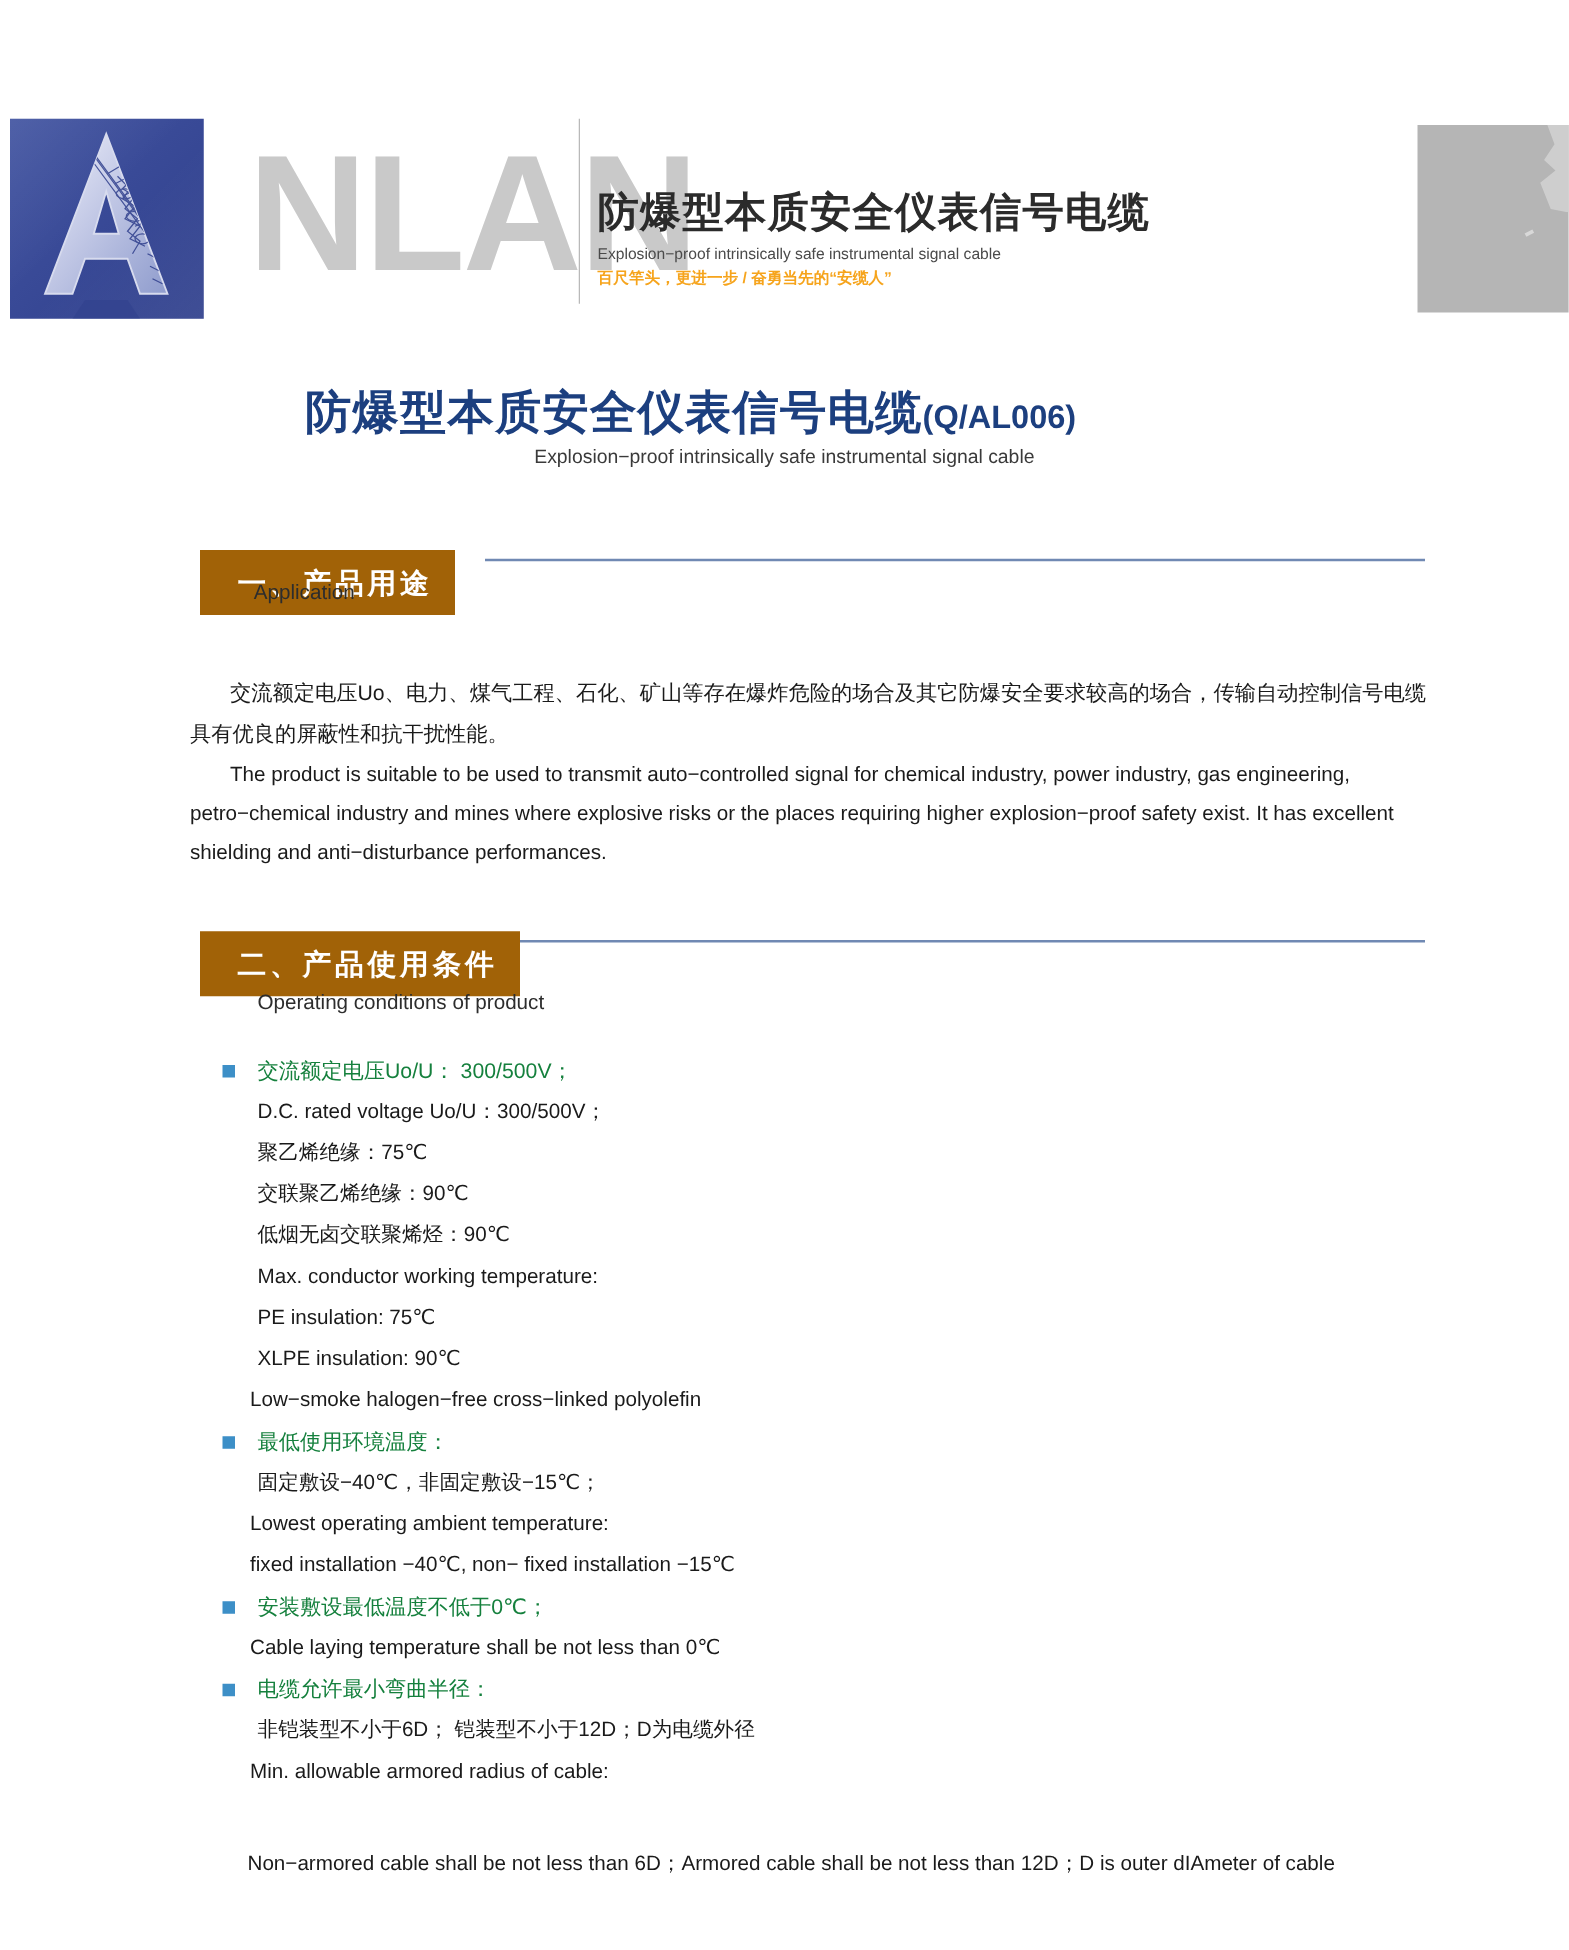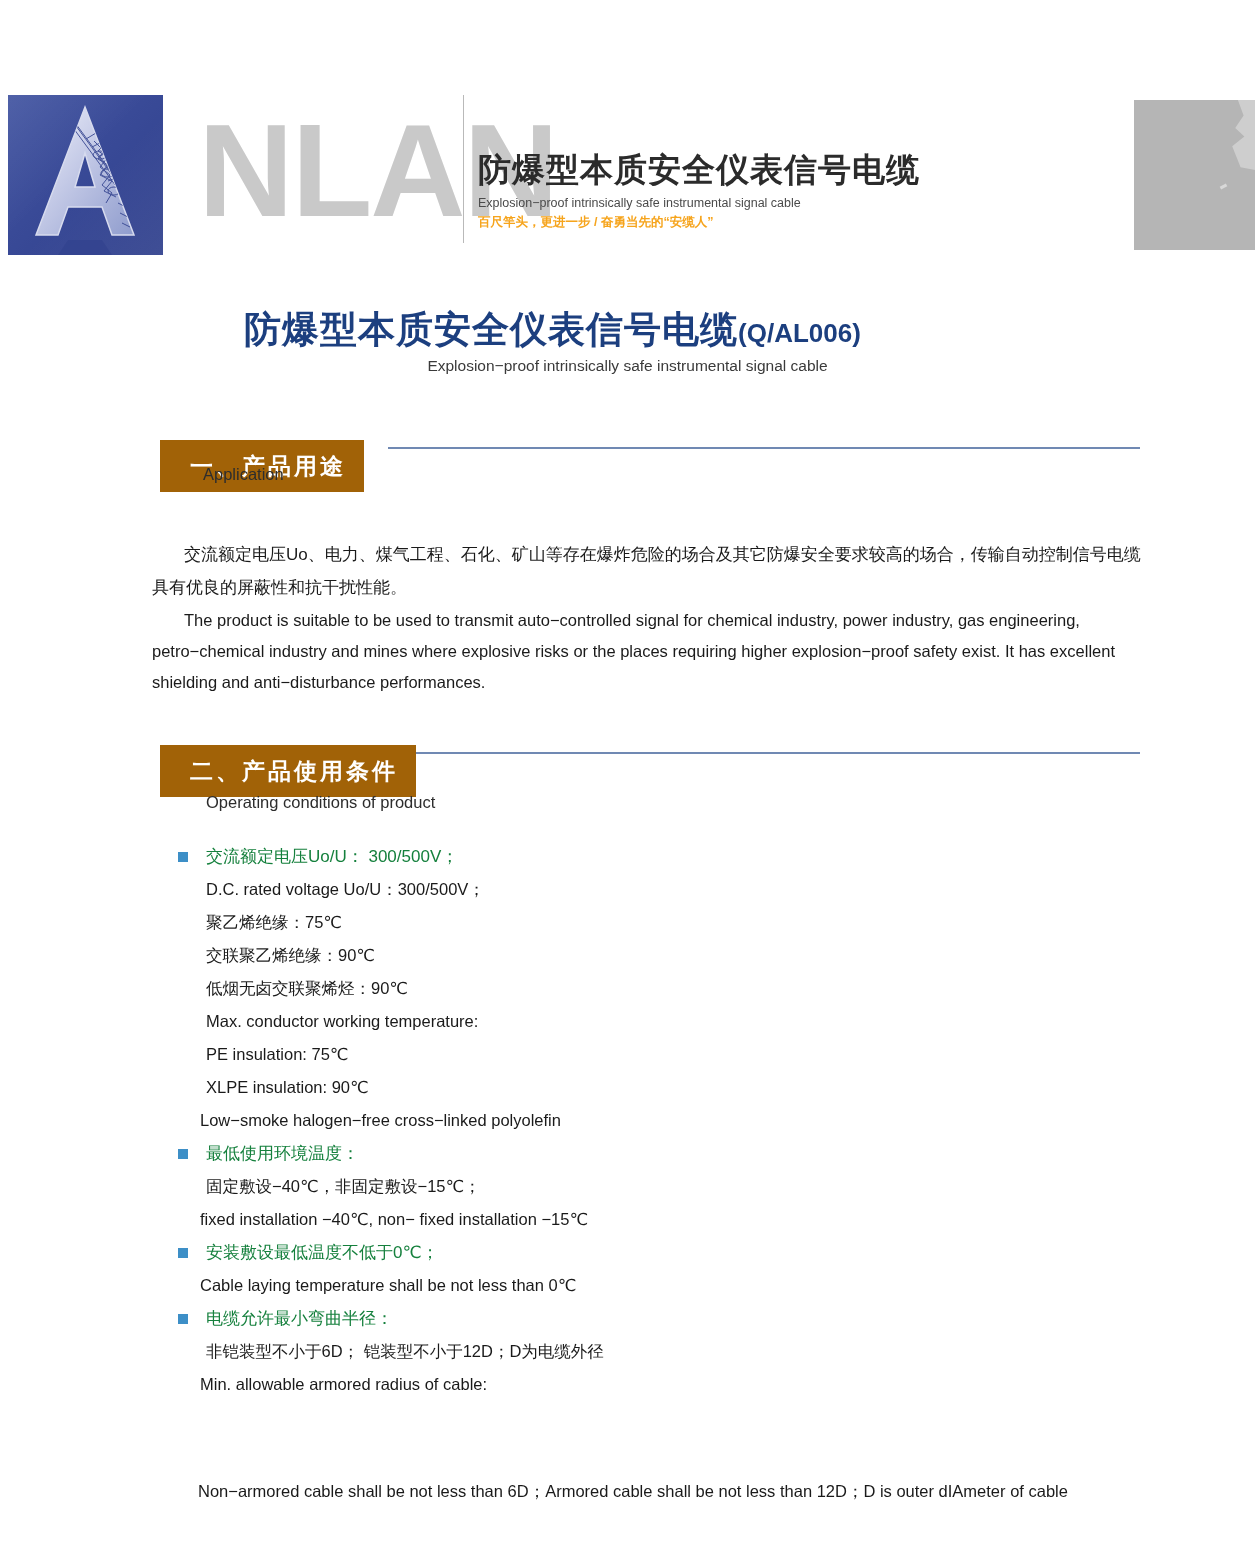--- a/index.html
+++ b/index.html
@@ -320,20 +320,21 @@
     <div class="bul-line">XLPE insulation: 90℃</div>
     <div class="bul-line indent-0"> Low−smoke halogen−free cross−linked polyolefin</div>
   </div>
 
   <div class="bul-group">
     <div class="bul-head">
       <span class="marker"></span>
       <span>最低使用环境温度：</span>
     </div>
     <div class="bul-line">固定敷设−40℃，非固定敷设−15℃；</div>
+    <div class="bul-line indent-0">Lowest operating ambient temperature:</div>
     <div class="bul-line indent-0">fixed installation −40℃, non− fixed installation −15℃</div>
   </div>
 
   <div class="bul-group">
     <div class="bul-head">
       <span class="marker"></span>
       <span>安装敷设最低温度不低于0℃；</span>
     </div>
     <div class="bul-line indent-0">Cable laying temperature shall be not less than 0℃</div>
   </div>

